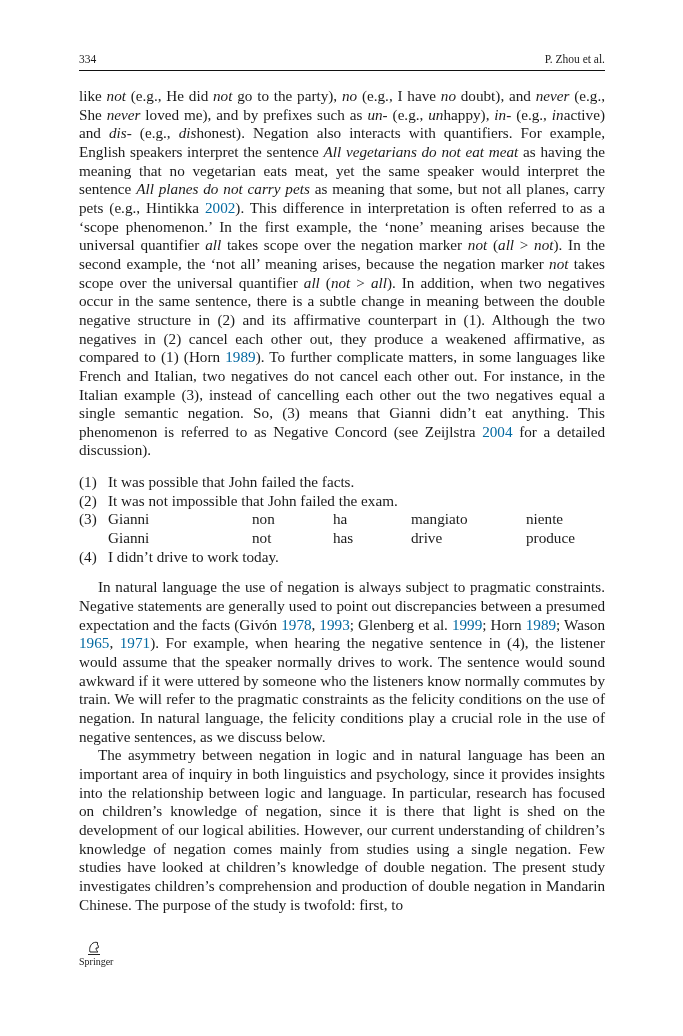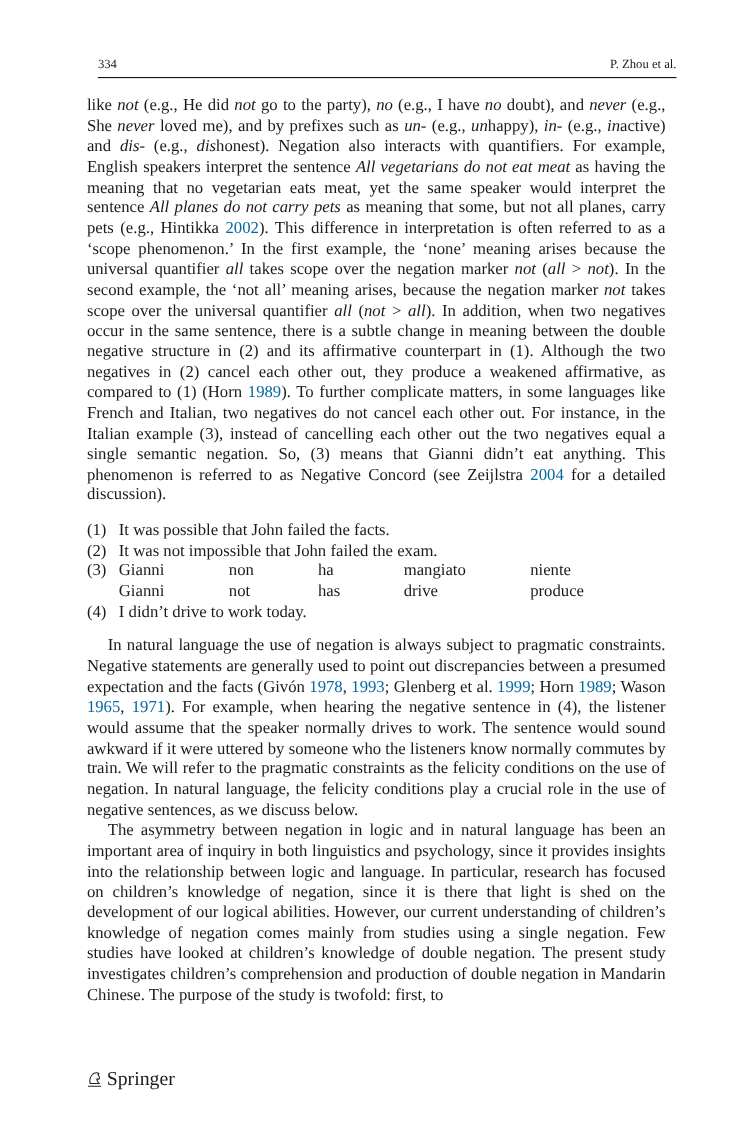--- a/index.html
+++ b/index.html
@@ -1,35 +1,35 @@
 <!DOCTYPE html>
 <html><head>
 <meta charset="utf-8">
 <style>
   html, body { margin: 0; padding: 0; background: #ffffff; }
   body { width: 683px; height: 1036px; position: relative; overflow: hidden;
          font-family: "Liberation Serif", "DejaVu Serif", serif; color: #1a1a1a; }
-  .header { position: absolute; left: 89px; top: 52px; width: 526px; height: 18px;
+  .header { position: absolute; left: 79px; top: 52px; width: 526px; height: 18px;
             font-size: 11.5px; line-height: 14px; border-bottom: 1.5px solid #111; }
   .header .pnum { position: absolute; left: 0; top: 0; }
   .header .auth { position: absolute; right: 0; top: 0; }
   .body { position: absolute; left: 79px; top: 87px; width: 526px;
           font-size: 15.2px; line-height: 18.65px; text-align: justify; }
   .body p { margin: 0; }
   .indent { text-indent: 19px; }
   i { font-style: italic; }
   .cite { color: #0369a1; }
   .examples { margin: 13px 0 12px 0; }
   .ex { display: flex; line-height: 18.65px; }
   .ex .num { width: 29px; flex: none; }
   .ex .txt { flex: 1; text-align: left; }
   .gloss { display: flex; gap: 32px; }
   .gloss span { display: inline-block; }
-  .g1 { width: 68px; } .g2 { width: 49px; } .g3 { width: 46px; } .g4 { width: 83px; }
-  .footer { position: absolute; left: 79px; top: 970px; font-size: 18px; display: flex; align-items: center; }
+  .g1 { width: 68px; } .g2 { width: 49px; margin-left: 44px; } .g3 { width: 46px; } .g4 { width: 83px; }
+  .footer { position: absolute; left: 79px; top: 940px; font-size: 10px; display: flex; align-items: center; flex-direction: column; }
   .footer svg { margin-right: 4px; }
 </style>
 </head>
 <body>
 
 <div class="header">
   <span class="pnum">334</span>
   <span class="auth">P. Zhou et al.</span>
 </div>
 

